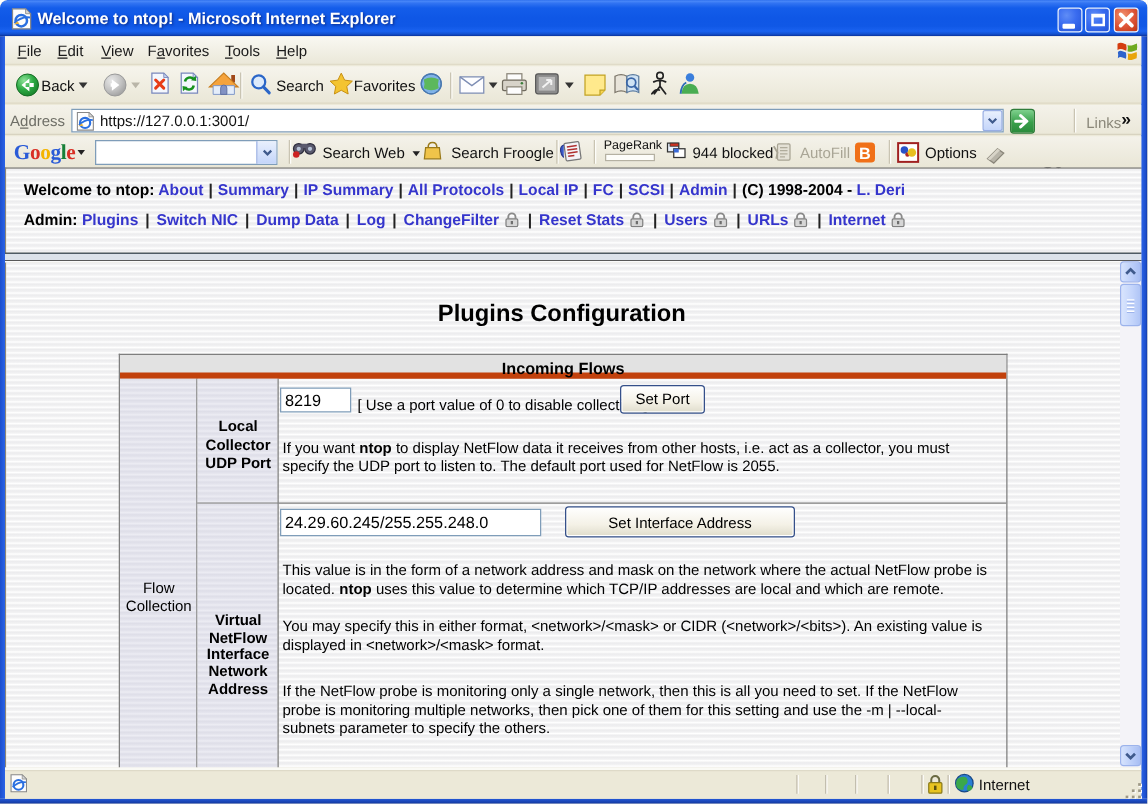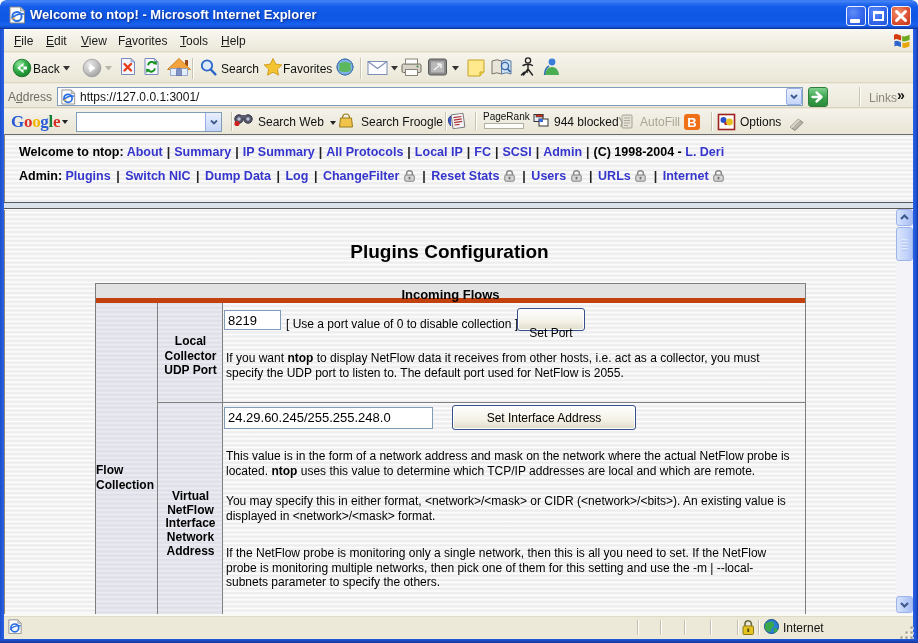--- a/index.html
+++ b/index.html
@@ -313,26 +313,26 @@
   <div class="abs" id="page-heading">Plugins Configuration</div>
 
   <div class="abs" style="left:95px;top:283px;width:711px;height:331px;border:1px solid #7e7e7e;border-bottom:none;"></div>
   <div class="cell" style="left:96px;top:284px;width:709px;height:19px;background:#e2e2e2;border-bottom:5px solid #c2410c;text-align:center;font-size:13px;font-weight:bold;padding-top:3px;">Incoming Flows</div>
   <div class="cell blue-cell" style="left:96px;top:303px;width:62px;height:311px;border-right:1px solid #808080;"></div>
   <div class="cell blue-cell" style="left:158px;top:303px;width:65px;height:100px;border-right:1px solid #808080;border-bottom:1px solid #808080;"></div>
   <div class="cell" style="left:223px;top:303px;width:582px;height:100px;border-bottom:1px solid #808080;"></div>
   <div class="cell blue-cell" style="left:158px;top:403px;width:65px;height:211px;border-right:1px solid #808080;"></div>
 
   <div class="ptext" style="left:158px;top:334px;width:65px;text-align:center;font-weight:bold;line-height:14.5px;">Local<br>Collector<br>UDP Port</div>
-  <div class="ptext" style="left:96px;top:463px;width:62px;font-weight:bold;line-height:14.5px;">Flow<br>Collection</div>
+  <div class="ptext" style="left:96px;top:463px;width:62px;text-align:center;font-weight:normal;line-height:14.5px;">Flow<br>Collection</div>
   <div class="ptext" style="left:158px;top:490px;width:65px;text-align:center;font-weight:bold;line-height:13.7px;">Virtual<br>NetFlow<br>Interface<br>Network<br>Address</div>
 
   <div class="xpinput" style="left:224px;top:310px;width:57px;height:20px;">8219</div>
   <div class="ptext" style="left:286px;top:317px;">[ Use a port value of 0 to disable collection ]</div>
-  <div class="xpbtn" style="left:517px;top:308px;width:68px;height:23px;padding-top:17px;">Set Port</div>
+  <div class="xpbtn" style="left:496px;top:308px;width:68px;height:23px;padding-top:3px;">Set Port</div>
   <div class="ptext" style="left:226px;top:351px;width:580px;">If you want <b>ntop</b> to display NetFlow data it receives from other hosts, i.e. act as a collector, you must<br>specify the UDP port to listen to. The default port used for NetFlow is 2055.</div>
 
   <div class="xpinput" style="left:224px;top:407px;width:209px;height:22px;">24.29.60.245/255.255.248.0</div>
   <div class="xpbtn" style="left:452px;top:405px;width:184px;height:25px;padding-top:5px;">Set Interface Address</div>
   <div class="ptext" style="left:226px;top:449px;width:580px;">This value is in the form of a network address and mask on the network where the actual NetFlow probe is<br>located. <b>ntop</b> uses this value to determine which TCP/IP addresses are local and which are remote.</div>
   <div class="ptext" style="left:226px;top:546px;width:580px;">If the NetFlow probe is monitoring only a single network, then this is all you need to set. If the NetFlow<br>probe is monitoring multiple networks, then pick one of them for this setting and use the -m | --local-<br>subnets parameter to specify the others.</div>
   <div class="ptext" style="left:226px;top:494px;width:580px;">You may specify this in either format, &lt;network&gt;/&lt;mask&gt; or CIDR (&lt;network&gt;/&lt;bits&gt;). An existing value is<br>displayed in &lt;network&gt;/&lt;mask&gt; format.</div>
 
   <div class="abs" id="vscroll">
     <div class="sbtn" style="top:0;">

